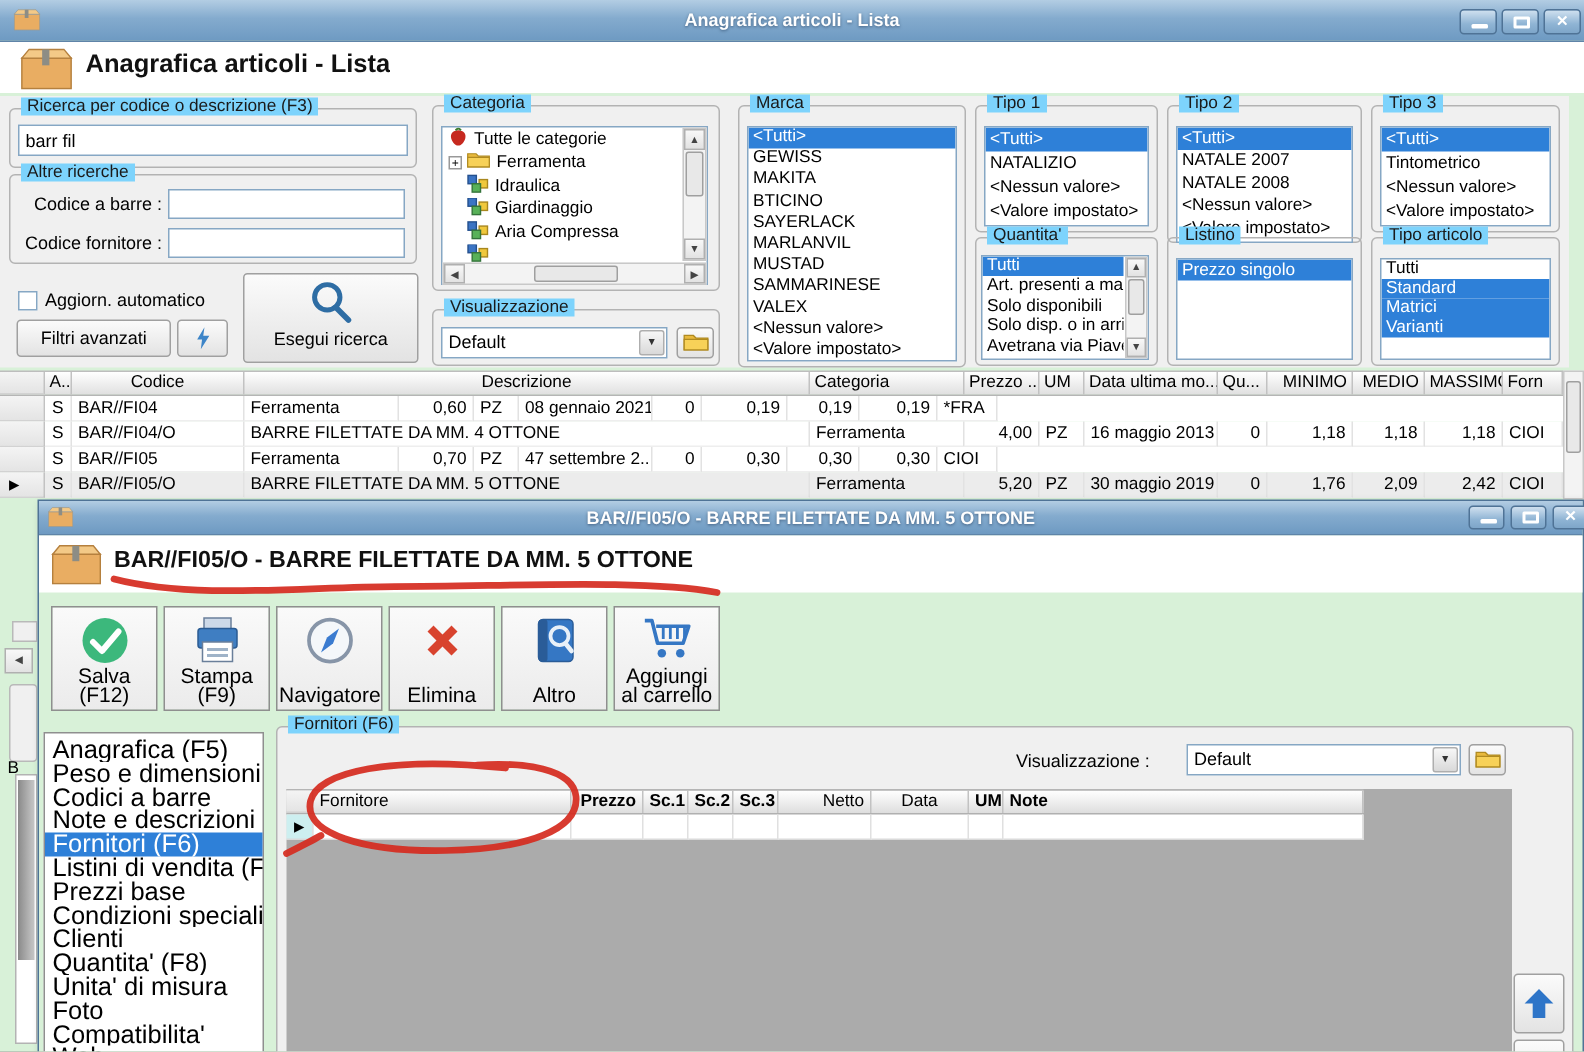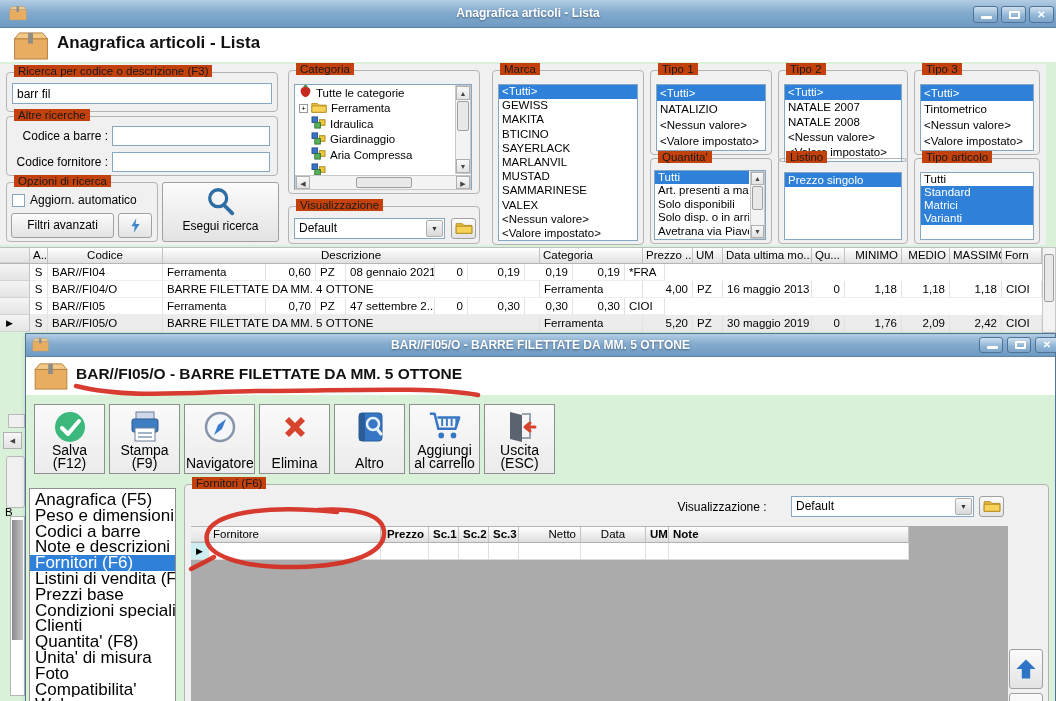--- a/index.html
+++ b/index.html
@@ -20,21 +20,21 @@
   .g-max { position:absolute; left:7px; top:4px; width:11px; height:8px; border:2px solid #fff; border-radius:1px; }
   .g-x   { color:#fff; font-size:10px; font-weight:bold; line-height:15px; }
 
   .hdrbar { background:#fff; }
   .hdr-title { font-weight:bold; color:#111; }
 
   .gray-panel { background:#f0f0f0; }
 
   
   .gb { position:absolute; border:1px solid #b3b3b3; border-radius:4px; }
-  .gb-l { position:absolute; top:-8px; left:7px; background:#c2410c; padding:0 4px;
+  .gb-l { position:absolute; top:-8px; left:7px; background:#7dd3fc; padding:0 4px;
           font-size:11.5px; color:#1a1a1a; white-space:nowrap; }
 
   .tbox { position:absolute; background:#fff; border:1px solid #86a7c4; font-size:12px;
           padding:2px 4px; font-family:"Liberation Sans",sans-serif; }
   .list { position:absolute; background:#fff; border:1px solid #86a7c4; overflow:hidden; }
   .li { padding:0 3px; white-space:nowrap; overflow:hidden; font-size:11.5px; }
   .li.sel { background:#2e80d8; color:#fff; }
 
   .btn { background:linear-gradient(#fbfbfb,#e3e3e3); border:1px solid #a0a0a0;
          border-radius:3px; text-align:center; }
@@ -137,23 +137,20 @@
   <input class="tbox" style="left: 12px; top: 83px; width: 260px; height: 21px;" value="barr fil">
 
   <div class="gb" style="left:6px;top:116px;width:272px;height:60px">
     <span class="gb-l">Altre ricerche</span>
   </div>
   <div class="abs nw" style="left:8px;top:129px;width:100px;text-align:right;font-size:12px">Codice a barre :</div>
   <input class="tbox" style="left: 112px; top: 126px; width: 158px; height: 20px;" value="">
   <div class="abs nw" style="left:8px;top:155px;width:100px;text-align:right;font-size:12px">Codice fornitore :</div>
   <input class="tbox" style="left: 112px; top: 152px; width: 158px; height: 20px;" value="">
 
-  <div class="gb" style="left:6px;top:182px;width:152px;height:60px">
-    <span class="gb-l">Opzioni di ricerca</span>
-  </div>
   <div class="abs" style="left:12px;top:194px;width:13px;height:13px;background:#fff;border:1px solid #86a7c4"></div>
   <div class="abs nw" style="left:30px;top:193px;font-size:12px">Aggiorn. automatico</div>
   <div class="abs btn" style="left:11px;top:213px;width:103px;height:25px;font-size:12px;line-height:23px"><span>Filtri avanzati</span></div>
   <div class="abs btn" style="left:118px;top:213px;width:34px;height:25px">
     <span><svg width="13" height="17" viewBox="0 0 16 20" style="margin-top:3px">
           <path d="M9 1 L3 11 h4 L6 19 L13 8 H8 Z" fill="#3d85c8"></path>
         </svg></span>
   </div>
   <div class="abs btn" style="left:162px;top:182px;width:117px;height:60px">
     <span><svg width="32" height="32" viewBox="0 0 34 34" style="margin-top:3px">
@@ -478,28 +475,20 @@
       <div class="tb-lb">Altro</div>
     </div>
     <div class="tbbtn" style="left:383px;top:70px">
       <span class="tb-ic"><svg width="40" height="34" viewBox="0 0 40 36">
             <path d="M4 5 h5 l4 16 h18 l4 -12 H12" fill="none" stroke="#3577c4" stroke-width="2.6" stroke-linejoin="round"></path>
             <path d="M17 10 v8 M22 10 v8 M27 10 v8 M32 10 v8" stroke="#3577c4" stroke-width="2"></path>
             <circle cx="16" cy="28" r="3" fill="#3577c4"></circle>
             <circle cx="29" cy="28" r="3" fill="#3577c4"></circle>
           </svg></span>
       <div class="tb-lb">Aggiungi al carrello</div>
-    </div>
-    <div class="tbbtn" style="left:458px;top:70px">
-      <span class="tb-ic"><svg width="36" height="36" viewBox="0 0 36 36">
-            <path d="M20 5 h8 v24 h-8" fill="none" stroke="#9aa4ae" stroke-width="2"></path>
-            <path d="M8 3 L20 6 V33 L8 30 Z" fill="#5a6470"></path>
-            <path d="M33 18 H23 M23 18 l5 -4 M23 18 l5 4" stroke="#d8432e" stroke-width="3" fill="none" stroke-linecap="round" stroke-linejoin="round"></path>
-          </svg></span>
-      <div class="tb-lb">Uscita (ESC)</div>
     </div>
 
     <div class="abs" style="left:3px;top:154px;width:147px;height:230px;background:#fff;border:1px solid #8f8f8f;padding-top:3px">
       <div class="side-li">Anagrafica (F5)</div>
       <div class="side-li">Peso e dimensioni</div>
       <div class="side-li">Codici a barre</div>
       <div class="side-li">Note e descrizioni</div>
       <div class="side-li sel">Fornitori (F6)</div>
       <div class="side-li">Listini di vendita (F7)</div>
       <div class="side-li">Prezzi base</div>

